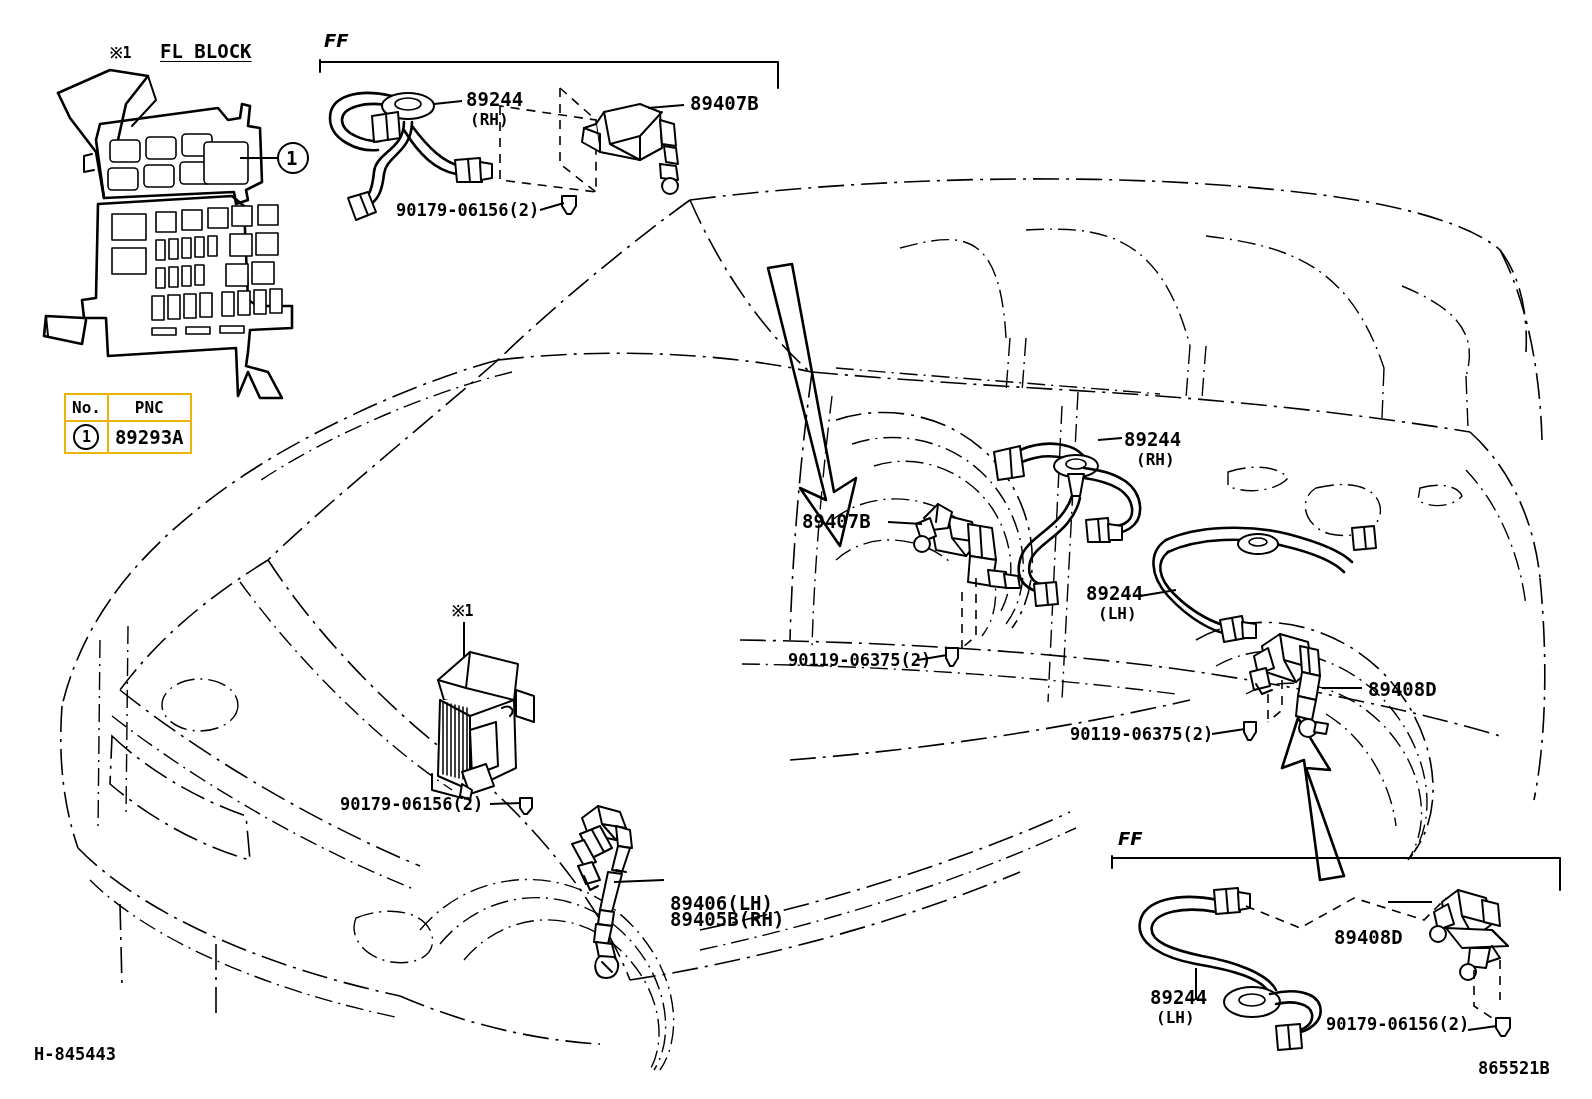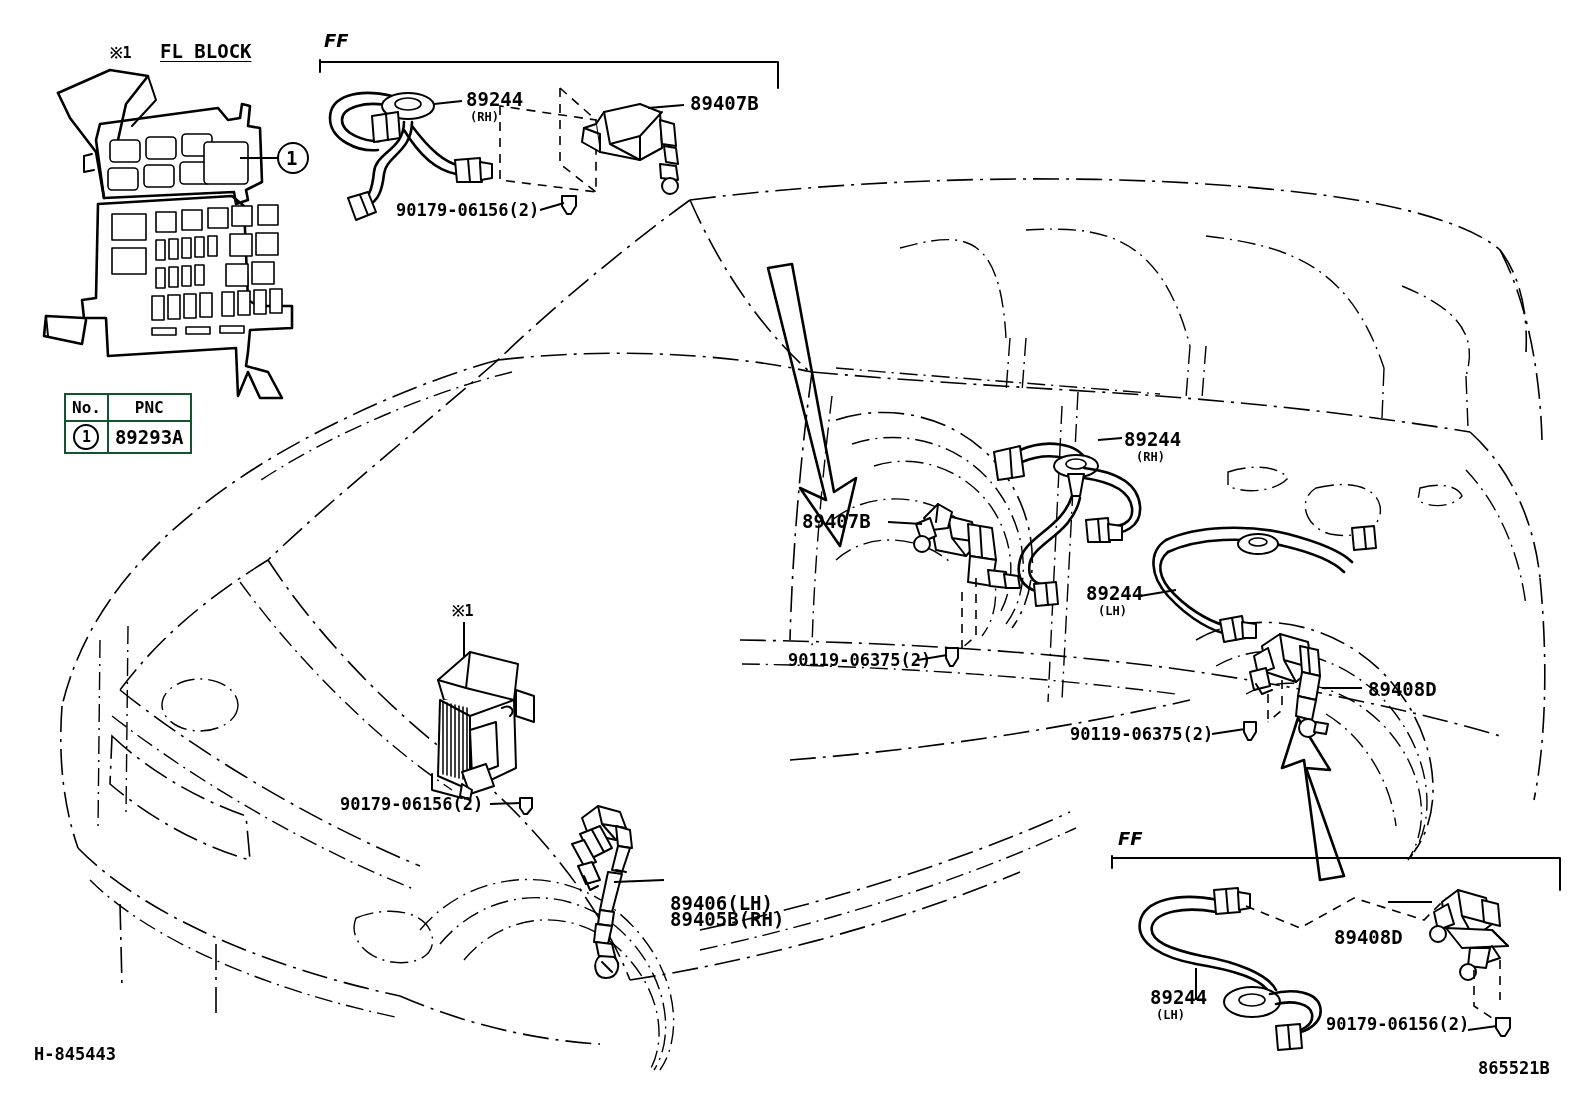--- a/index.html
+++ b/index.html
@@ -4,27 +4,27 @@
 <style>
   html,body{margin:0;padding:0;background:#fff;}
   body{width:1592px;height:1099px;position:relative;overflow:hidden;
        font-family:"DejaVu Sans Mono","Liberation Mono",monospace;color:#000;}
   #sheet{position:absolute;inset:0;width:1592px;height:1099px;}
   svg{position:absolute;top:0;left:0;width:1592px;height:1099px;overflow:visible;}
   .lbl{position:absolute;font-family:"DejaVu Sans Mono","Liberation Mono",monospace;
        font-weight:700;color:#000;white-space:pre;letter-spacing:0px;}
   .big{font-size:19px;}
   .mid{font-size:17px;text-align:center;}
-  .sub{font-size:12px;}
+  .sub{font-size:16px;}
   .ff{font-size:18px;font-style:italic;font-weight:700;
       font-family:"DejaVu Sans","Liberation Sans",sans-serif;}
   .star{font-size:15px;font-weight:700;}
   .foot{font-size:17px;font-weight:700;}
   .tbl{position:absolute;border-collapse:collapse;}
-  .tbl td,.tbl th{border:2px solid #14532d;text-align:center;
+  .tbl td,.tbl th{border:2px solid #eab308;text-align:center;
       font-family:"DejaVu Sans Mono","Liberation Mono",monospace;font-weight:700;}
   .tbl th{font-size:16px;padding:3px 6px;}
   .tbl td{font-size:19px;padding:2px 6px;}
   .flhdr{position:absolute;font-size:19px;font-weight:700;}
   .flhdr u{text-decoration:underline;text-underline-offset:3px;margin-left:14px;}
 </style>
 </head>
 <body>
 
 <div id="sheet">

